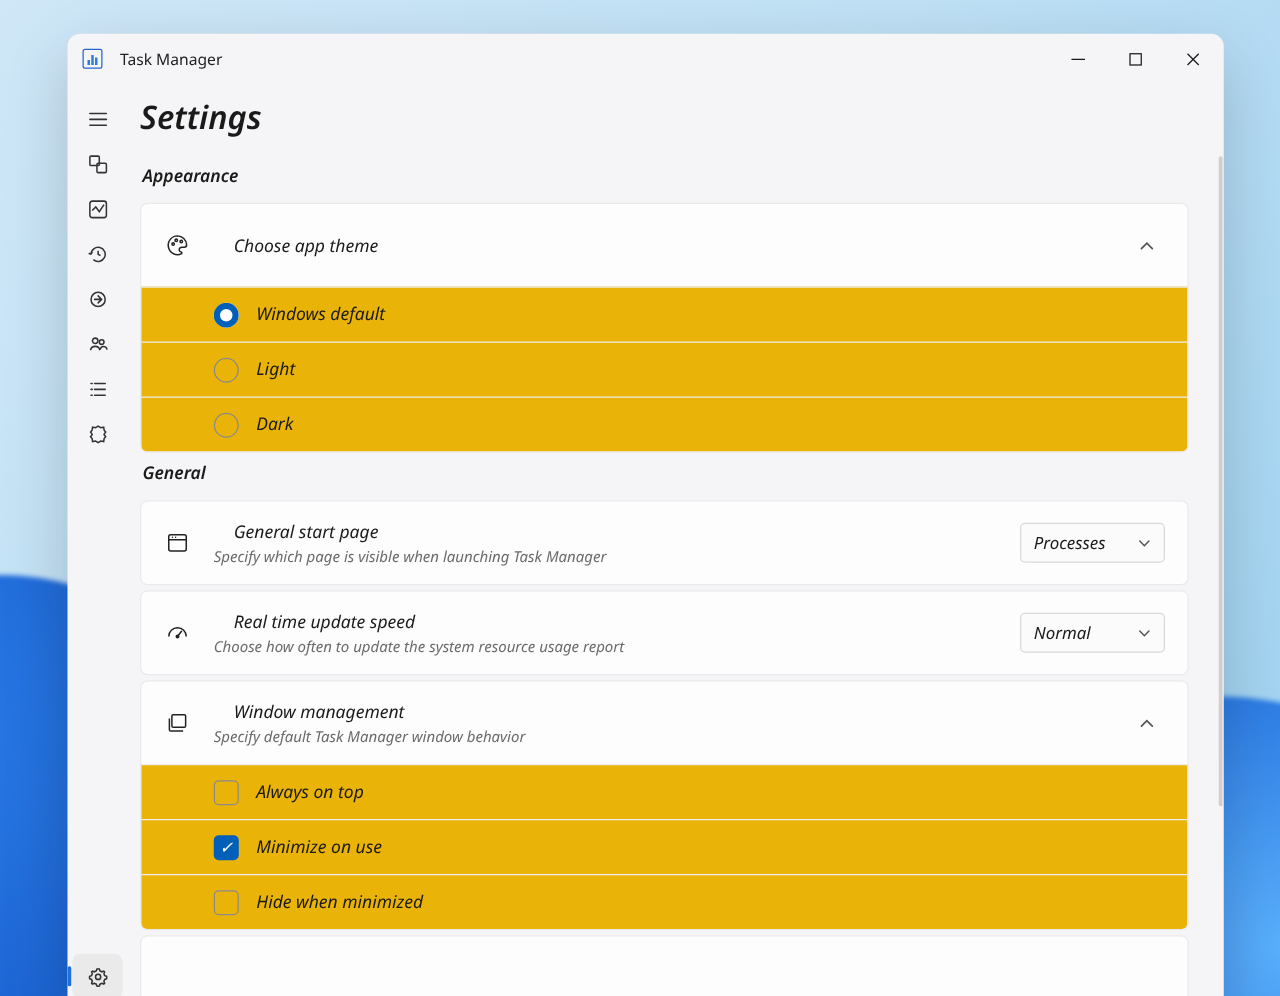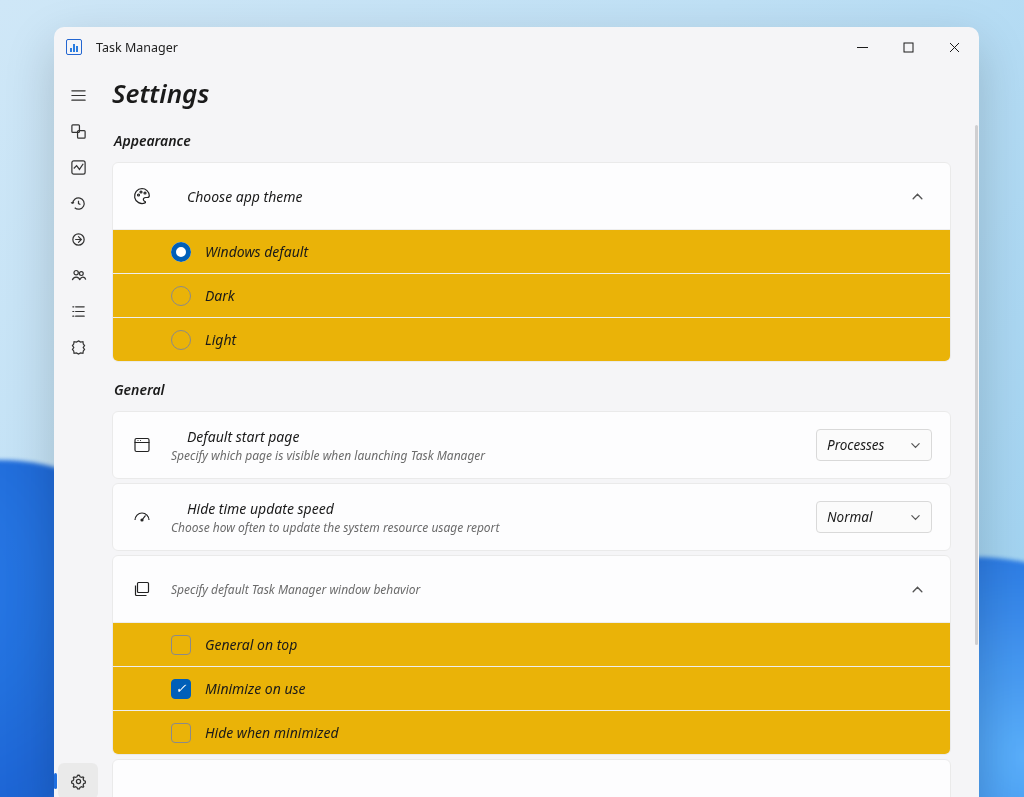--- a/index.html
+++ b/index.html
@@ -39,21 +39,21 @@
   .nav-spacer { flex:1; }
 
   .main { flex:1; display:flex; flex-direction:column; padding:0 22px 0 6px; overflow:hidden; position:relative;font-style:italic; }
   .page-title { font-size:26px; font-weight:600; color:#1a1a1a; margin:8px 0 20px 4px; }
 
   .scroll { overflow-y:auto; padding-right:6px; padding-left:4px; padding-bottom:22px; }
   .scroll::-webkit-scrollbar { width:6px; }
   .scroll::-webkit-scrollbar-thumb { background:#c4c4c6; border-radius:3px; }
 
   .section-label { font-size:14px; font-weight:600; color:#1a1a1a; margin:0 0 12px 2px; }
-  .section-label.mt { margin-top:18px; }
+  .section-label.mt { margin-top:7px; }
 
   .card { background:#fdfdfe; border:1px solid #eaeaea; border-radius:6px; margin-bottom:4px; overflow:hidden;}
   .row { display:flex; align-items:center; padding:14px 18px; gap:18px; min-height:66px;}
   .row + .row, .subrows .subrow { border-top:1px solid #eee; }
   .row-icon { width:22px; display:flex; justify-content:center; color:#222; flex-shrink:0; }
   .row-text { flex:1; min-width:0; }
   .row-title { font-size:14px; color:#1a1a1a;margin-left:16px; }
   .row-sub { font-size:12px; color:#6b6b6b; margin-top:1px; }
   .row-control { flex-shrink:0; display:flex; align-items:center; gap:6px; }
   .chevron { width:30px; display:flex; justify-content:center; color:#555; cursor:pointer;}
@@ -193,41 +193,41 @@
                 </svg>
             </span>
           </div>
           <div class="subrows">
             <div class="subrow">
               <span class="radio checked"></span>
               <span class="opt-label">Windows default</span>
             </div>
             <div class="subrow">
               <span class="radio"></span>
+              <span class="opt-label">Light</span>
+            </div>
+            <div class="subrow">
+              <span class="radio"></span>
               <span class="opt-label">Dark</span>
-            </div>
-            <div class="subrow">
-              <span class="radio"></span>
-              <span class="opt-label">Light</span>
             </div>
           </div>
         </div>
 
         <div class="section-label mt">General</div>
 
         <div class="card">
           <div class="row">
             <span class="row-icon">
               <svg width="20" height="20" viewBox="0 0 20 20" fill="none" stroke="currentColor" stroke-width="1.2">
                   <rect x="3" y="3.5" width="14" height="13" rx="1.5"></rect>
                   <path d="M3 7.5h14M6 5.5h0M8.5 5.5h0" stroke-linecap="round"></path>
                 </svg>
             </span>
             <div class="row-text">
-              <div class="row-title">Default start page</div>
+              <div class="row-title">General start page</div>
               <div class="row-sub">Specify which page is visible when launching Task Manager</div>
             </div>
             <div class="row-control">
               <div class="select">
                 <span>Processes</span>
                 <svg viewBox="0 0 12 12">
                     <path d="M2 4l4 4 4-4" fill="none" stroke="currentColor" stroke-width="1.3" stroke-linecap="round"></path>
                   </svg>
               </div>
             </div>
@@ -237,21 +237,21 @@
         <div class="card">
           <div class="row">
             <span class="row-icon">
               <svg width="20" height="20" viewBox="0 0 20 20" fill="none" stroke="currentColor" stroke-width="1.2">
                   <path d="M3 13a7 7 0 0 1 14 0"></path>
                   <path d="M10 13l3.2-4.2" stroke-linecap="round"></path>
                   <circle cx="10" cy="13" r="1" fill="currentColor"></circle>
                 </svg>
             </span>
             <div class="row-text">
-              <div class="row-title">Hide time update speed</div>
+              <div class="row-title">Real time update speed</div>
               <div class="row-sub">Choose how often to update the system resource usage report</div>
             </div>
             <div class="row-control">
               <div class="select">
                 <span>Normal</span>
                 <svg viewBox="0 0 12 12">
                     <path d="M2 4l4 4 4-4" fill="none" stroke="currentColor" stroke-width="1.3" stroke-linecap="round"></path>
                   </svg>
               </div>
             </div>
@@ -260,32 +260,33 @@
 
         <div class="card">
           <div class="row">
             <span class="row-icon">
               <svg width="20" height="20" viewBox="0 0 20 20" fill="none" stroke="currentColor" stroke-width="1.2">
                   <rect x="5.5" y="3.5" width="11" height="10" rx="1"></rect>
                   <path d="M3.5 6.5v9a1 1 0 0 0 1 1h10"></path>
                 </svg>
             </span>
             <div class="row-text">
+              <div class="row-title">Window management</div>
               <div class="row-sub">Specify default Task Manager window behavior</div>
             </div>
             <span class="chevron">
               <svg width="13" height="13" viewBox="0 0 12 12">
                   <path d="M2 8l4-4 4 4" fill="none" stroke="currentColor" stroke-width="1.3" stroke-linecap="round"></path>
                 </svg>
             </span>
           </div>
           <div class="subrows">
             <div class="subrow">
               <span class="checkbox"></span>
-              <span class="opt-label">General on top</span>
+              <span class="opt-label">Always on top</span>
             </div>
             <div class="subrow">
               <span class="checkbox checked"></span>
               <span class="opt-label">Minimize on use</span>
             </div>
             <div class="subrow">
               <span class="checkbox"></span>
               <span class="opt-label">Hide when minimized</span>
             </div>
           </div>

